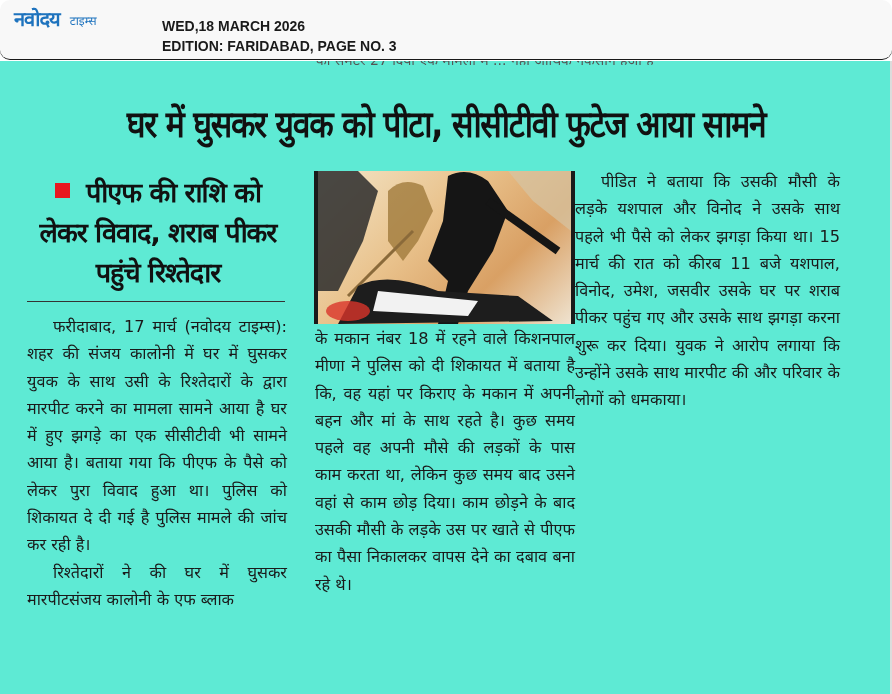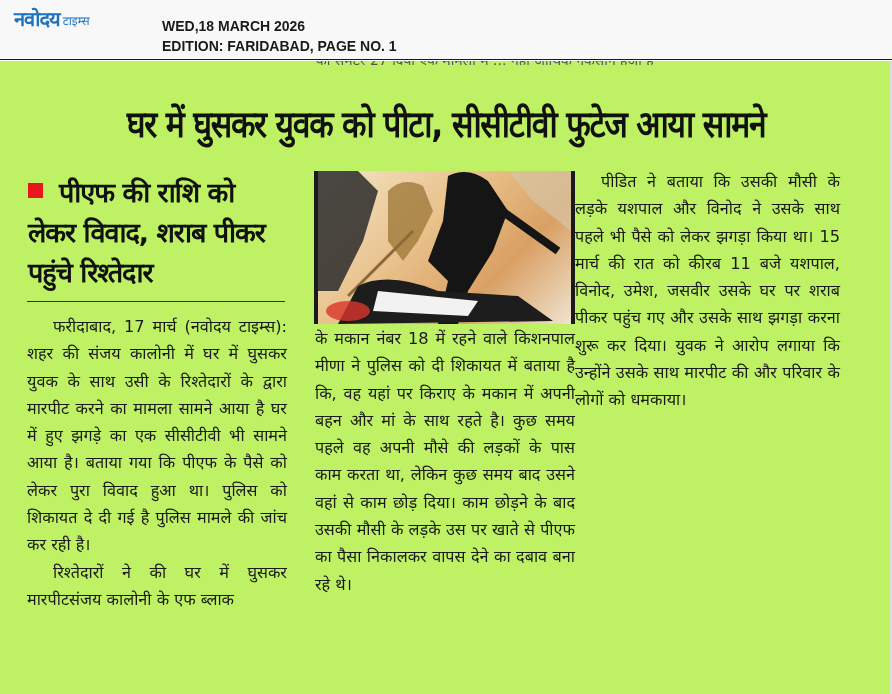--- a/index.html
+++ b/index.html
@@ -6,57 +6,59 @@
     html, body {
       width: 892px; height: 694px; overflow: hidden;
       background: #ffffff;
       font-family: "DejaVu Sans", "Liberation Sans", sans-serif;
       color: #111;
     }
     .topbar {
       position: absolute; left: 0; top: 0; width: 892px; height: 60px;
       background: #f8f8f8;
       border-bottom: 1px solid #1a1a1a;
+      border-radius: 10px;
     }
     .logo {
       position: absolute; left: 14px; top: 8px;
       display: flex; align-items: flex-end;
       color: #1e73be;
     }
     .logo-main {
       font-size: 20px; font-weight: bold; letter-spacing: -1px; line-height: 22px;
     }
     .logo-sub {
-      font-size: 12px; line-height: 14px; margin-left: 3px; margin-bottom: 2px;
+      font-size: 12px; line-height: 14px; margin-left: 10px; margin-bottom: 2px;
     }
     .edition {
       position: absolute; left: 162px; top: 16px;
       font-family: "Liberation Sans", sans-serif;
       font-size: 14px; font-weight: bold; color: #1a1a1a; line-height: 20px;
     }
     .page {
       position: absolute; left: 0; top: 61px; width: 892px; height: 633px;
-      background: #bef264; overflow: hidden;
+      background: #5eead4; overflow: hidden;
     }
     .cut-line {
       position: absolute; left: 316px; top: -8px; width: 560px;
       font-size: 14px; color: #555; white-space: nowrap; overflow: hidden; height: 12px;
       line-height: 14px;
     }
     .headline {
       position: absolute; left: 0; top: 38px; width: 892px; text-align: center;
       font-family: "DejaVu Sans", sans-serif;
       font-size: 37px; font-weight: bold; line-height: 52px;
       letter-spacing: -1.5px; transform: scaleX(0.86); transform-origin: center;
       color: #111;
     }
     .subhead {
       position: absolute; left: 28px; top: 112px; width: 260px;
       font-size: 27px; font-weight: bold; line-height: 40px; letter-spacing: -1px;
       color: #111;
+      text-align: center;
     }
     .bullet {
       display: inline-block; width: 15px; height: 15px; background: #e8171f;
       margin-right: 16px; vertical-align: middle; position: relative; top: -4px;
     }
     .subhead-rule {
       position: absolute; left: 27px; top: 240px; width: 258px; height: 1px; background: #333;
     }
     .col {
       position: absolute; font-size: 16.2px; line-height: 27.3px; color: #1a1a1a;
@@ -81,21 +83,21 @@
 </head>
 <body>
 
 <div class="topbar">
   <div class="logo">
     <span class="logo-main">नवोदय</span>
     <span class="logo-sub">टाइम्स</span>
   </div>
   <div class="edition">
     <div>WED,18 MARCH 2026</div>
-    <div>EDITION: FARIDABAD, PAGE NO. 1</div>
+    <div>EDITION: FARIDABAD, PAGE NO. 3</div>
   </div>
 </div>
 
 <div class="page">
   <div class="cut-line">की समेटर 27 दिया एक मामला में ... नहीं आर्थिक नुकसान हुआ है</div>
 
   <h1 class="headline">घर में घुसकर युवक को पीटा, सीसीटीवी फुटेज आया सामने</h1>
 
   <div class="subhead">
     <span class="bullet"></span><span>पीएफ की राशि को लेकर विवाद, शराब पीकर पहुंचे रिश्तेदार</span>

